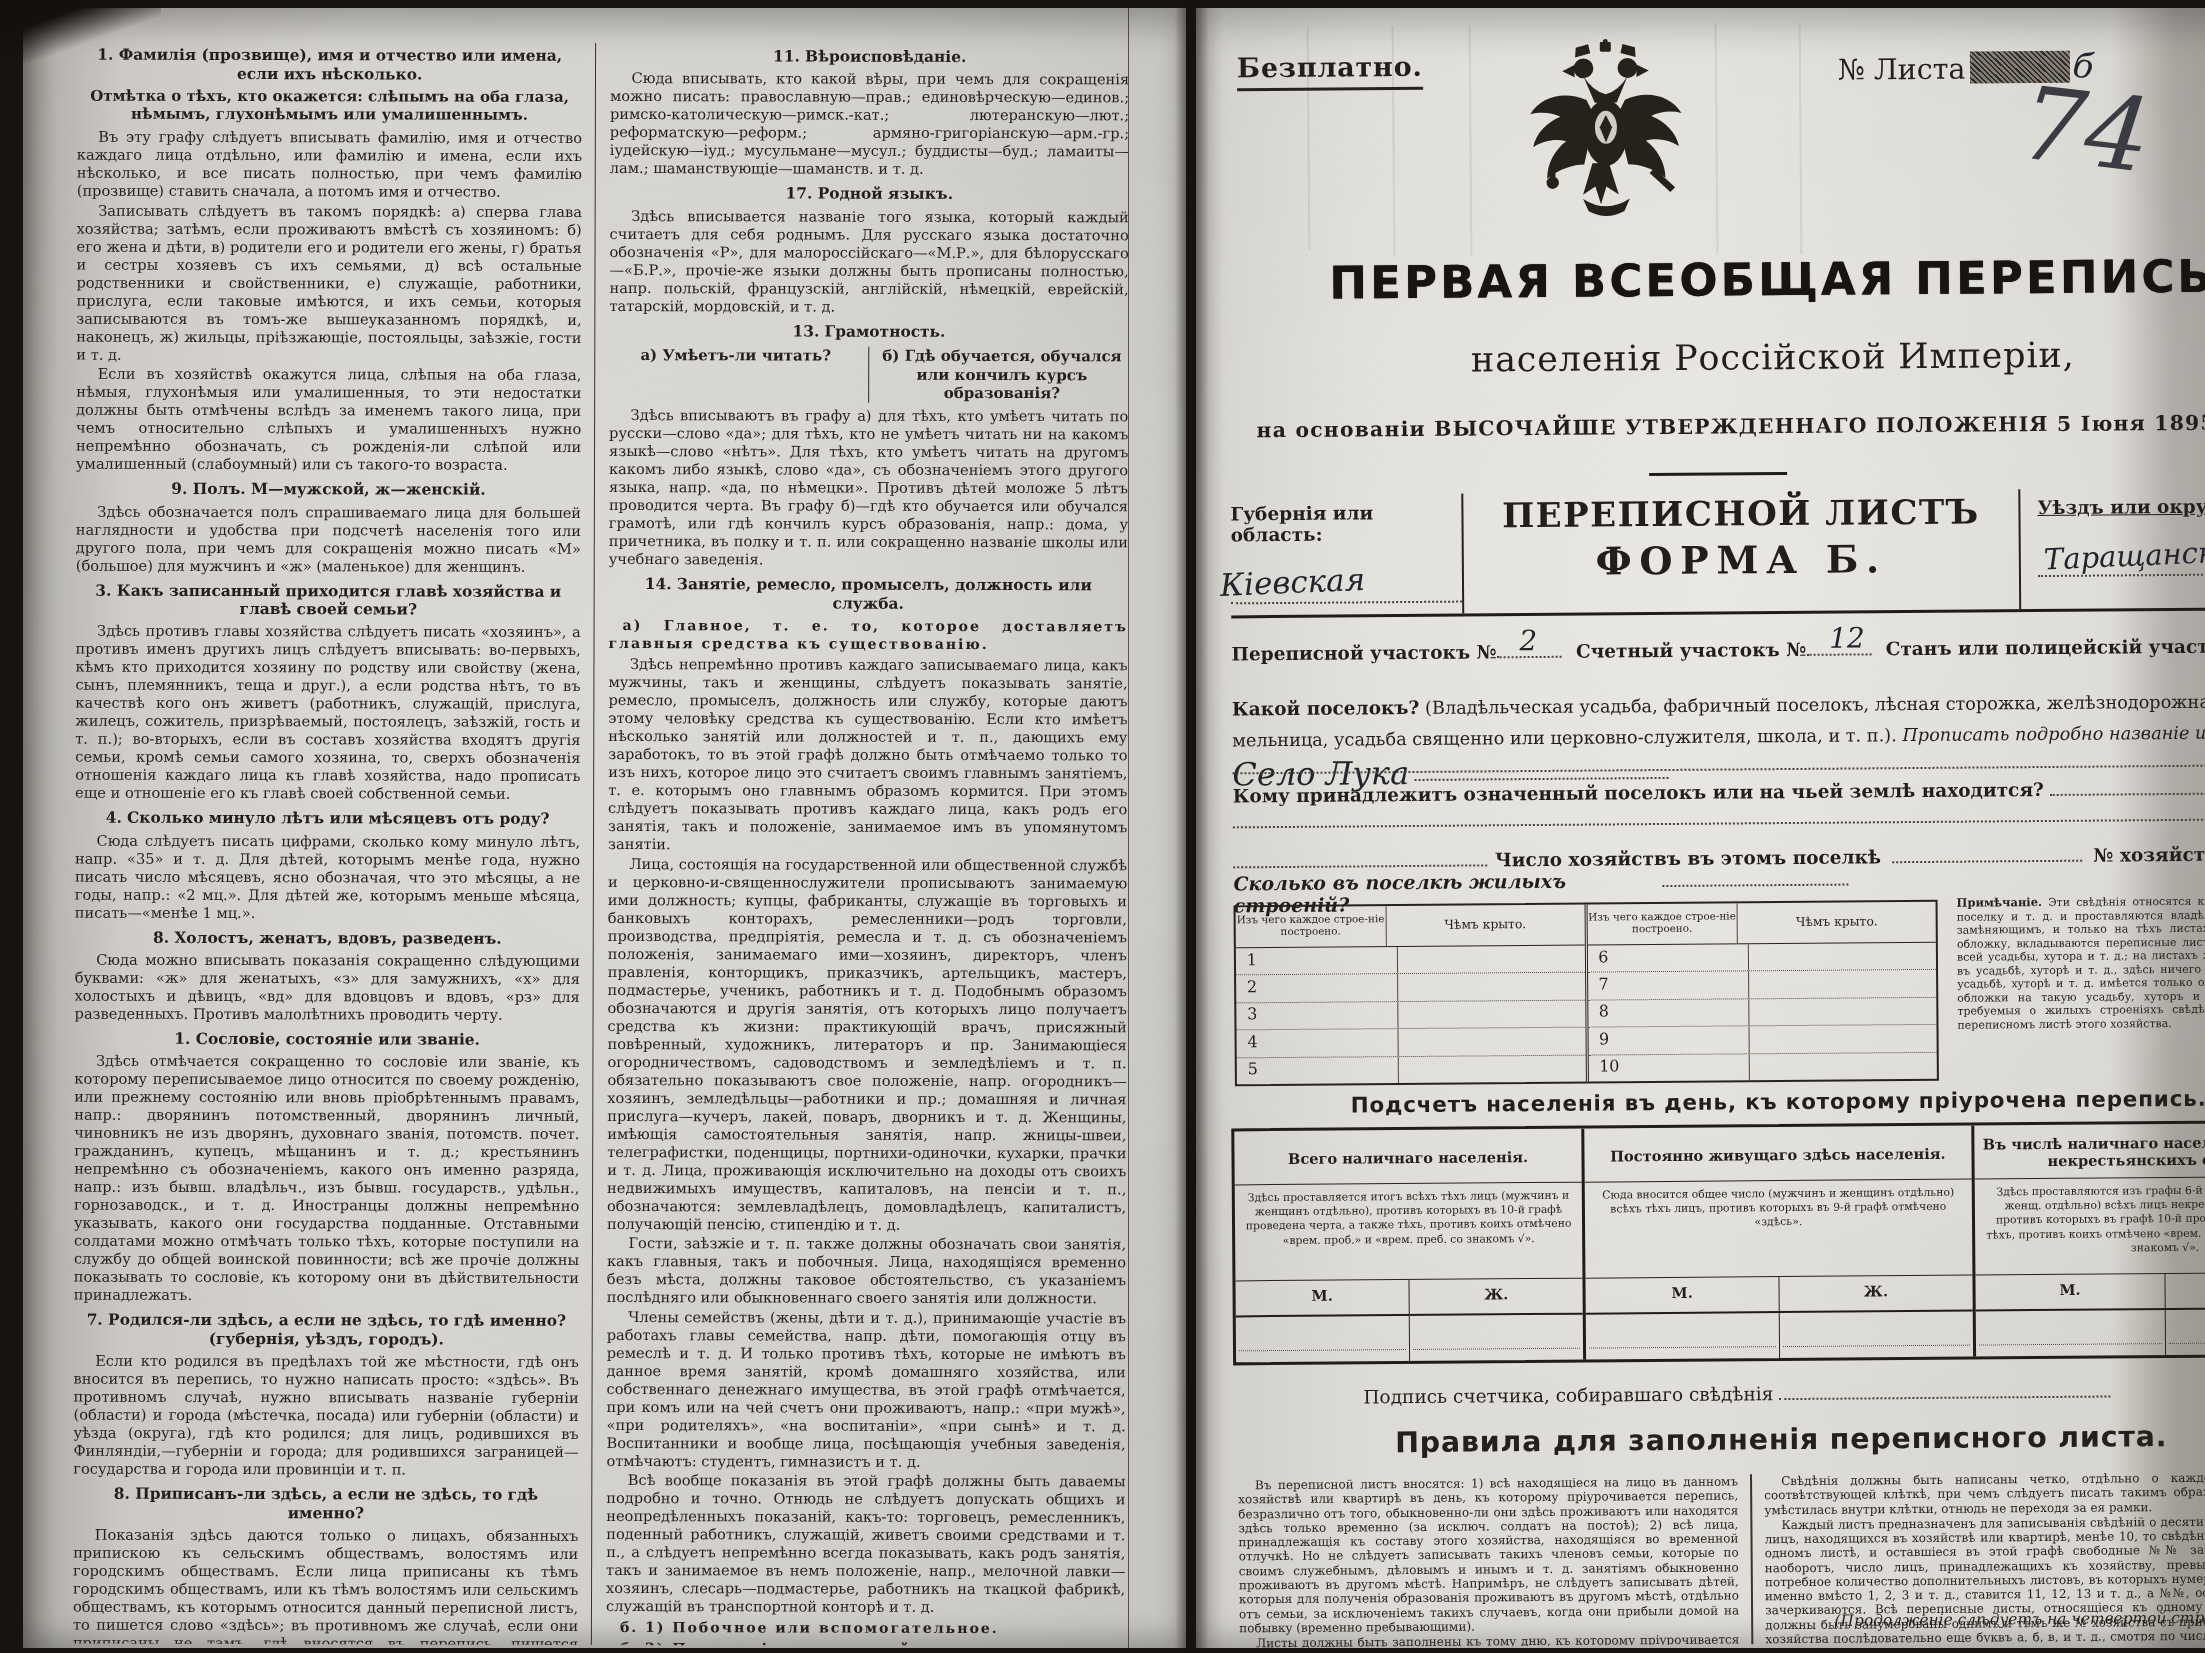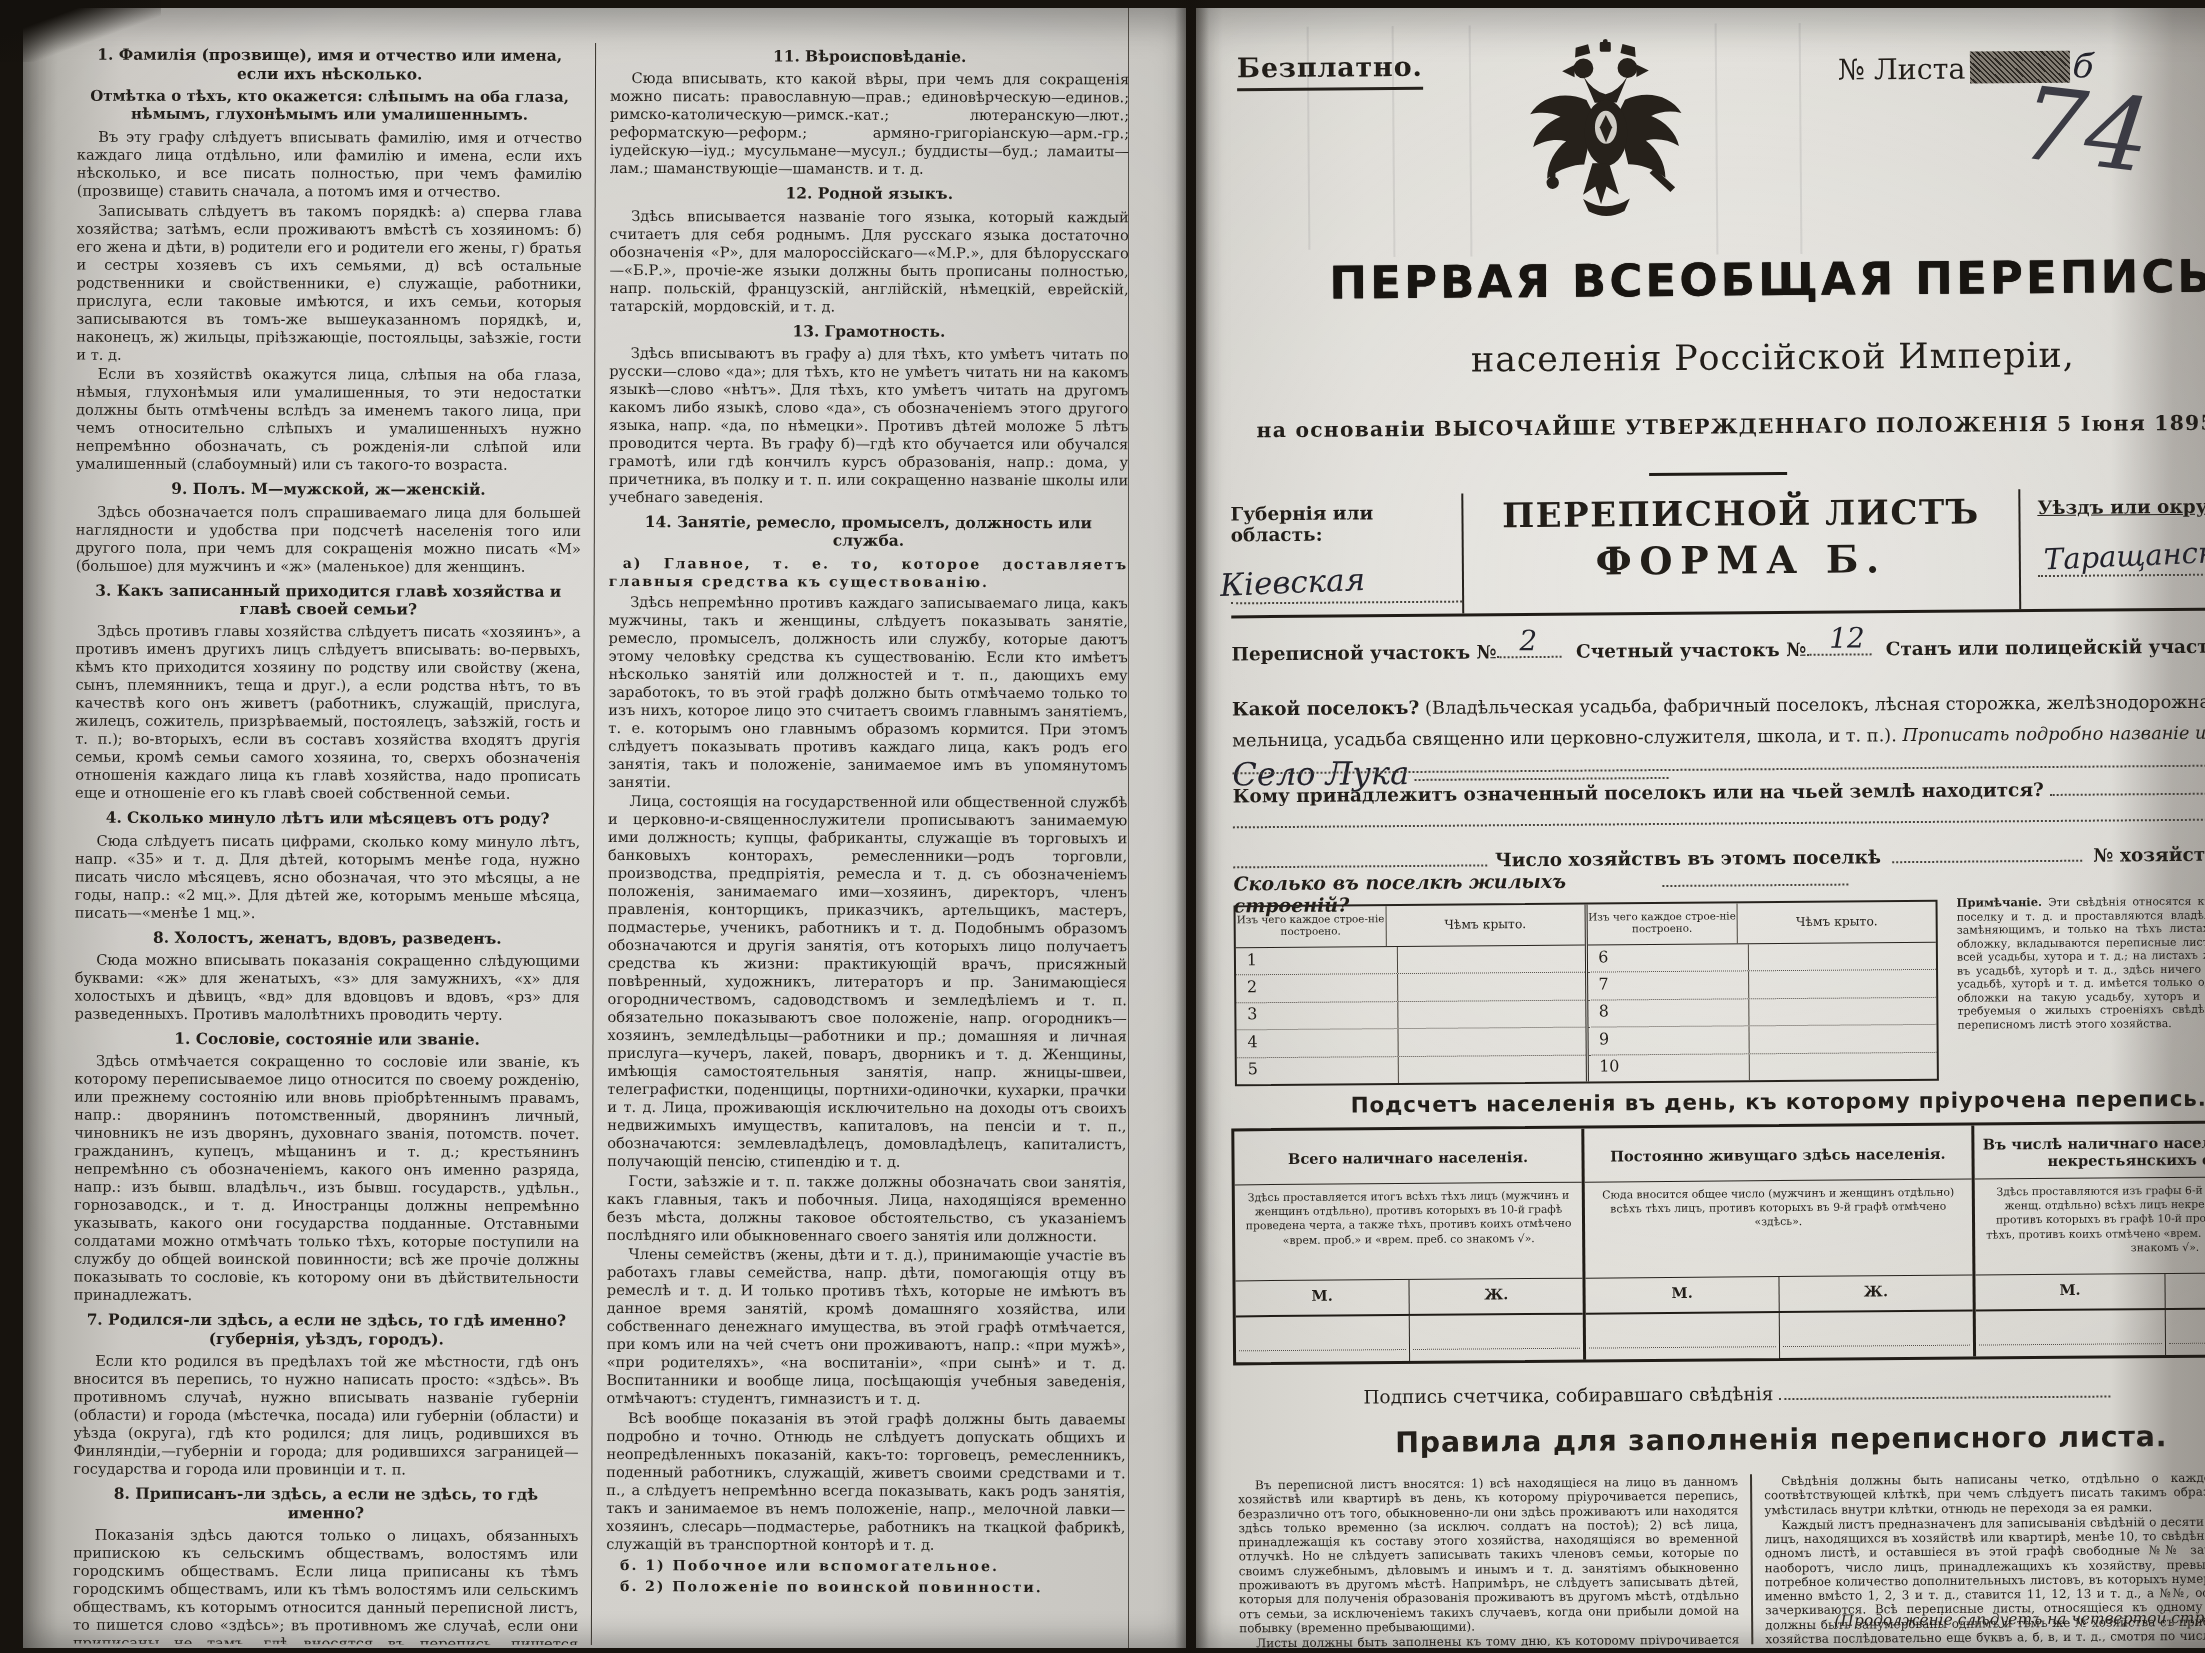--- a/index.html
+++ b/index.html
@@ -156,23 +156,27 @@
         <div class="blk p">Здѣсь отмѣчается сокращенно то сословіе или званіе, къ которому переписываемое лицо относится по своему рожденію, или прежнему состоянію или вновь пріобрѣтеннымъ правамъ, напр.: дворянинъ потомственный, дворянинъ личный, чиновникъ не изъ дворянъ, духовнаго званія, потомств. почет. гражданинъ, купецъ, мѣщанинъ и т. д.; крестьянинъ непремѣнно съ обозначеніемъ, какого онъ именно разряда, напр.: изъ бывш. владѣльч., изъ бывш. государств., удѣльн., горнозаводск., и т. д. Иностранцы должны непремѣнно указывать, какого они государства подданные. Отставными солдатами можно отмѣчать только тѣхъ, которые поступили на службу до общей воинской повинности; всѣ же прочіе должны показывать то сословіе, къ которому они въ дѣйствительности принадлежатъ.</div>
         <div class="blk h">7. Родился-ли здѣсь, а если не здѣсь, то гдѣ именно? (губернія, уѣздъ, городъ).</div>
         <div class="blk p">Если кто родился въ предѣлахъ той же мѣстности, гдѣ онъ вносится въ перепись, то нужно написать просто: «здѣсь». Въ противномъ случаѣ, нужно вписывать названіе губерніи (области) и города (мѣстечка, посада) или губерніи (области) и уѣзда (округа), гдѣ кто родился; для лицъ, родившихся въ Финляндіи,—губерніи и города; для родившихся заграницей—государства и города или провинціи и т. п.</div>
         <div class="blk h">8. Приписанъ-ли здѣсь, а если не здѣсь, то гдѣ именно?</div>
         <div class="blk p">Показанія здѣсь даются только о лицахъ, обязанныхъ припискою къ сельскимъ обществамъ, волостямъ или городскимъ обществамъ. Если лица приписаны къ тѣмъ городскимъ обществамъ, или къ тѣмъ волостямъ или сельскимъ обществамъ, къ которымъ относится данный переписной листъ, то пишется слово «здѣсь»; въ противномъ же случаѣ, если они приписаны не тамъ, гдѣ вносятся въ перепись, пишется названіе волости (гмины, станицы) и сельскаго общества или города (мѣстечка, посада), съ обозначеніемъ губерніи (области) и уѣзда (округа), гдѣ они приписаны.</div>
       </div>
     <div class="lp-divider"></div>
     <div class="lp-col lp-col2">
         <div class="blk h">11. Вѣроисповѣданіе.</div>
         <div class="blk p">Сюда вписывать, кто какой вѣры, при чемъ для сокращенія можно писать: православную—прав.; единовѣрческую—единов.; римско-католическую—римск.-кат.; лютеранскую—лют.; реформатскую—реформ.; армяно-григоріанскую—арм.-гр.; іудейскую—іуд.; мусульмане—мусул.; буддисты—буд.; ламаиты—лам.; шаманствующіе—шаманств. и т. д.</div>
-        <div class="blk h">12. Родной языкъ.</div>
+        <div class="blk h">17. Родной языкъ.</div>
         <div class="blk p">Здѣсь вписывается названіе того языка, который каждый считаетъ для себя роднымъ. Для русскаго языка достаточно обозначенія «Р», для малороссійскаго—«М.Р.», для бѣлорусскаго—«Б.Р.», прочіе-же языки должны быть прописаны полностью, напр. польскій, французскій, англійскій, нѣмецкій, еврейскій, татарскій, мордовскій, и т. д.</div>
         <div class="blk h">13. Грамотность.</div>
+        <div class="blk pair">
+          <div class="pa">а) Умѣетъ-ли читать?</div>
+          <div class="pb">б) Гдѣ обучается, обучался или кончилъ курсъ образованія?</div>
+        </div>
         <div class="blk p">Здѣсь вписываютъ въ графу а) для тѣхъ, кто умѣетъ читать по русски—слово «да»; для тѣхъ, кто не умѣетъ читать ни на какомъ языкѣ—слово «нѣтъ». Для тѣхъ, кто умѣетъ читать на другомъ какомъ либо языкѣ, слово «да», съ обозначеніемъ этого другого языка, напр. «да, по нѣмецки». Противъ дѣтей моложе 5 лѣтъ проводится черта. Въ графу б)—гдѣ кто обучается или обучался грамотѣ, или гдѣ кончилъ курсъ образованія, напр.: дома, у причетника, въ полку и т. п. или сокращенно названіе школы или учебнаго заведенія.</div>
         <div class="blk h">14. Занятіе, ремесло, промыселъ, должность или служба.</div>
         <div class="blk h3">а) Главное, т. е. то, которое доставляетъ главныя средства къ существованію.</div>
         <div class="blk p">Здѣсь непремѣнно противъ каждаго записываемаго лица, какъ мужчины, такъ и женщины, слѣдуетъ показывать занятіе, ремесло, промыселъ, должность или службу, которые даютъ этому человѣку средства къ существованію. Если кто имѣетъ нѣсколько занятій или должностей и т. п., дающихъ ему заработокъ, то въ этой графѣ должно быть отмѣчаемо только то изъ нихъ, которое лицо это считаетъ своимъ главнымъ занятіемъ, т. е. которымъ оно главнымъ образомъ кормится. При этомъ слѣдуетъ показывать противъ каждаго лица, какъ родъ его занятія, такъ и положеніе, занимаемое имъ въ упомянутомъ занятіи.</div>
         <div class="blk p">Лица, состоящія на государственной или общественной службѣ и церковно-и-священнослужители прописываютъ занимаемую ими должность; купцы, фабриканты, служащіе въ торговыхъ и банковыхъ конторахъ, ремесленники—родъ торговли, производства, предпріятія, ремесла и т. д. съ обозначеніемъ положенія, занимаемаго ими—хозяинъ, директоръ, членъ правленія, конторщикъ, приказчикъ, артельщикъ, мастеръ, подмастерье, ученикъ, работникъ и т. д. Подобнымъ образомъ обозначаются и другія занятія, отъ которыхъ лицо получаетъ средства къ жизни: практикующій врачъ, присяжный повѣренный, художникъ, литераторъ и пр. Занимающіеся огородничествомъ, садоводствомъ и земледѣліемъ и т. п. обязательно показываютъ свое положеніе, напр. огородникъ—хозяинъ, земледѣльцы—работники и пр.; домашняя и личная прислуга—кучеръ, лакей, поваръ, дворникъ и т. д. Женщины, имѣющія самостоятельныя занятія, напр. жницы-швеи, телеграфистки, поденщицы, портнихи-одиночки, кухарки, прачки и т. д. Лица, проживающія исключительно на доходы отъ своихъ недвижимыхъ имуществъ, капиталовъ, на пенсіи и т. п., обозначаются: землевладѣлецъ, домовладѣлецъ, капиталистъ, получающій пенсію, стипендію и т. д.</div>
         <div class="blk p">Гости, заѣзжіе и т. п. также должны обозначать свои занятія, какъ главныя, такъ и побочныя. Лица, находящіяся временно безъ мѣста, должны таковое обстоятельство, съ указаніемъ послѣдняго или обыкновеннаго своего занятія или должности.</div>
         <div class="blk p">Члены семействъ (жены, дѣти и т. д.), принимающіе участіе въ работахъ главы семейства, напр. дѣти, помогающія отцу въ ремеслѣ и т. д. И только противъ тѣхъ, которые не имѣютъ въ данное время занятій, кромѣ домашняго хозяйства, или собственнаго денежнаго имущества, въ этой графѣ отмѣчается, при комъ или на чей счетъ они проживаютъ, напр.: «при мужѣ», «при родителяхъ», «на воспитаніи», «при сынѣ» и т. д. Воспитанники и вообще лица, посѣщающія учебныя заведенія, отмѣчаютъ: студентъ, гимназистъ и т. д.</div>
         <div class="blk p">Всѣ вообще показанія въ этой графѣ должны быть даваемы подробно и точно. Отнюдь не слѣдуетъ допускать общихъ и неопредѣленныхъ показаній, какъ-то: торговецъ, ремесленникъ, поденный работникъ, служащій, живетъ своими средствами и т. п., а слѣдуетъ непремѣнно всегда показывать, какъ родъ занятія, такъ и занимаемое въ немъ положеніе, напр., мелочной лавки—хозяинъ, слесарь—подмастерье, работникъ на ткацкой фабрикѣ, служащій въ транспортной конторѣ и т. д.</div>
         <div class="blk h3">б. 1) Побочное или вспомогательное.</div>
         <div class="blk h3">б. 2) Положеніе по воинской повинности.</div>

